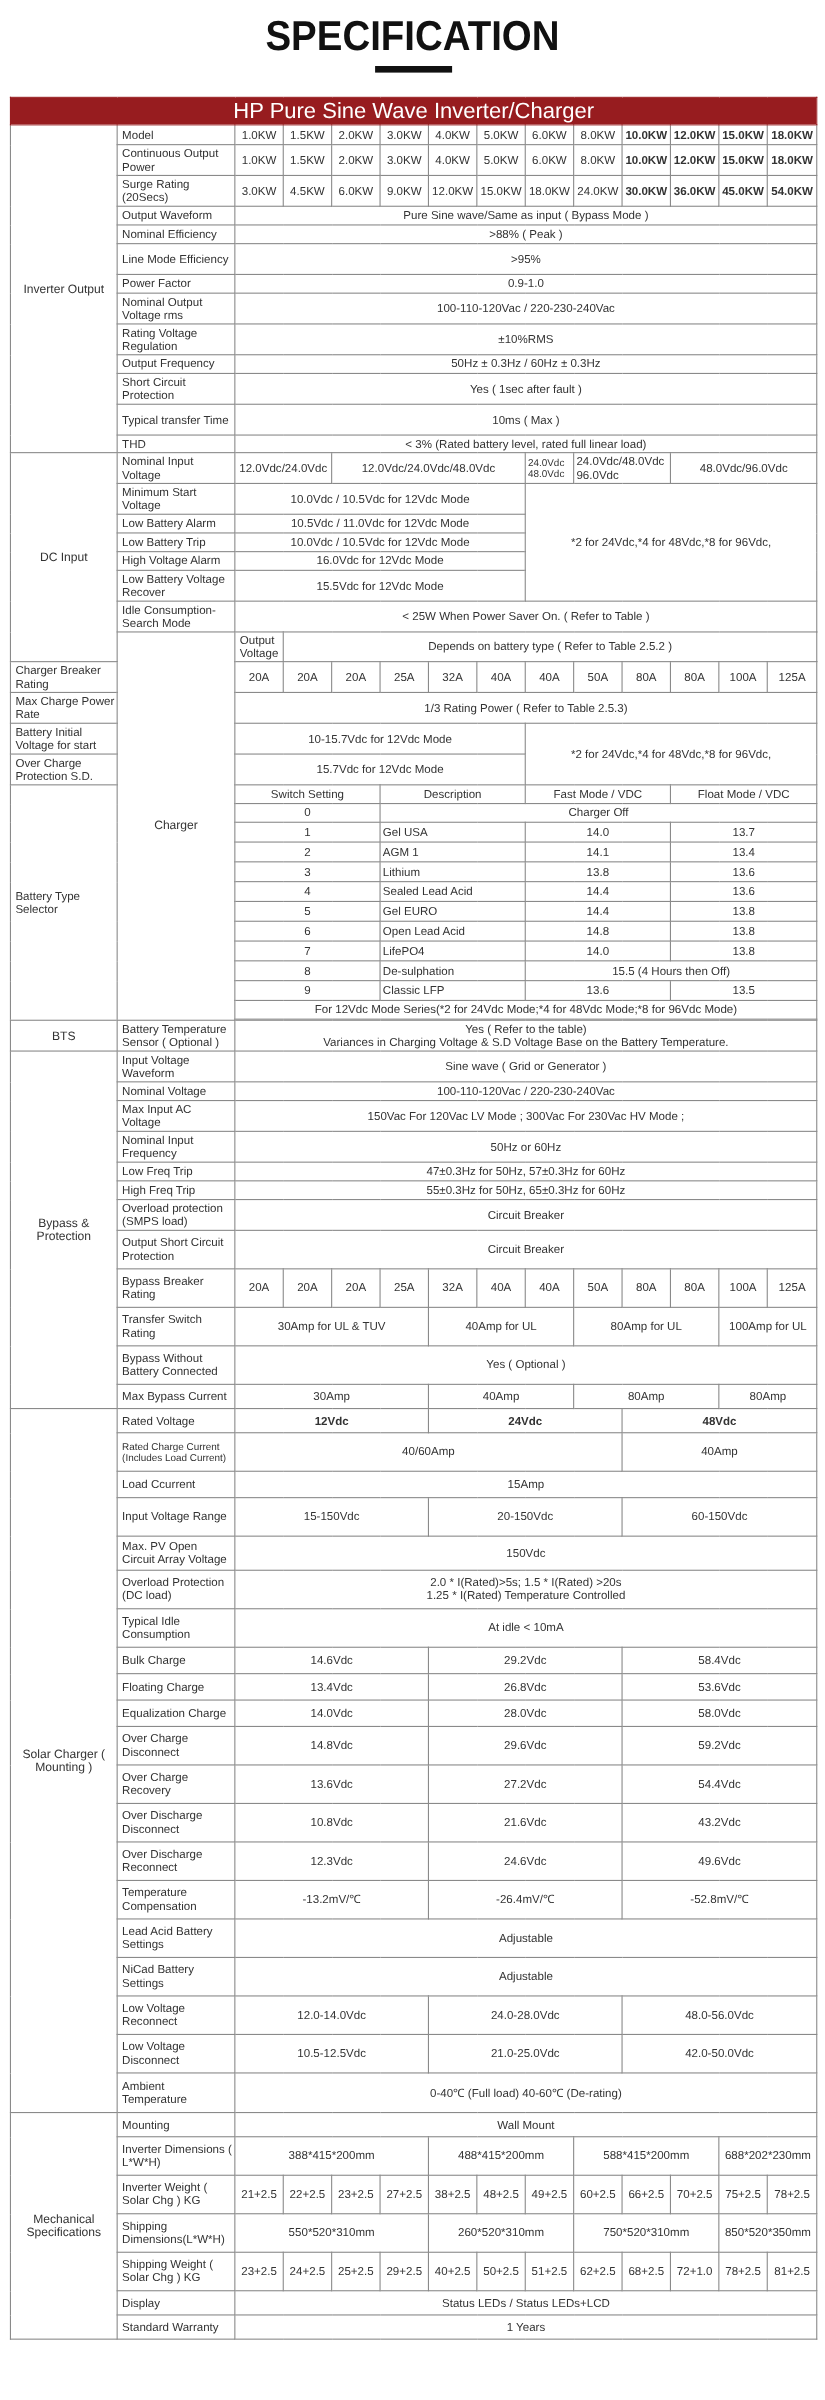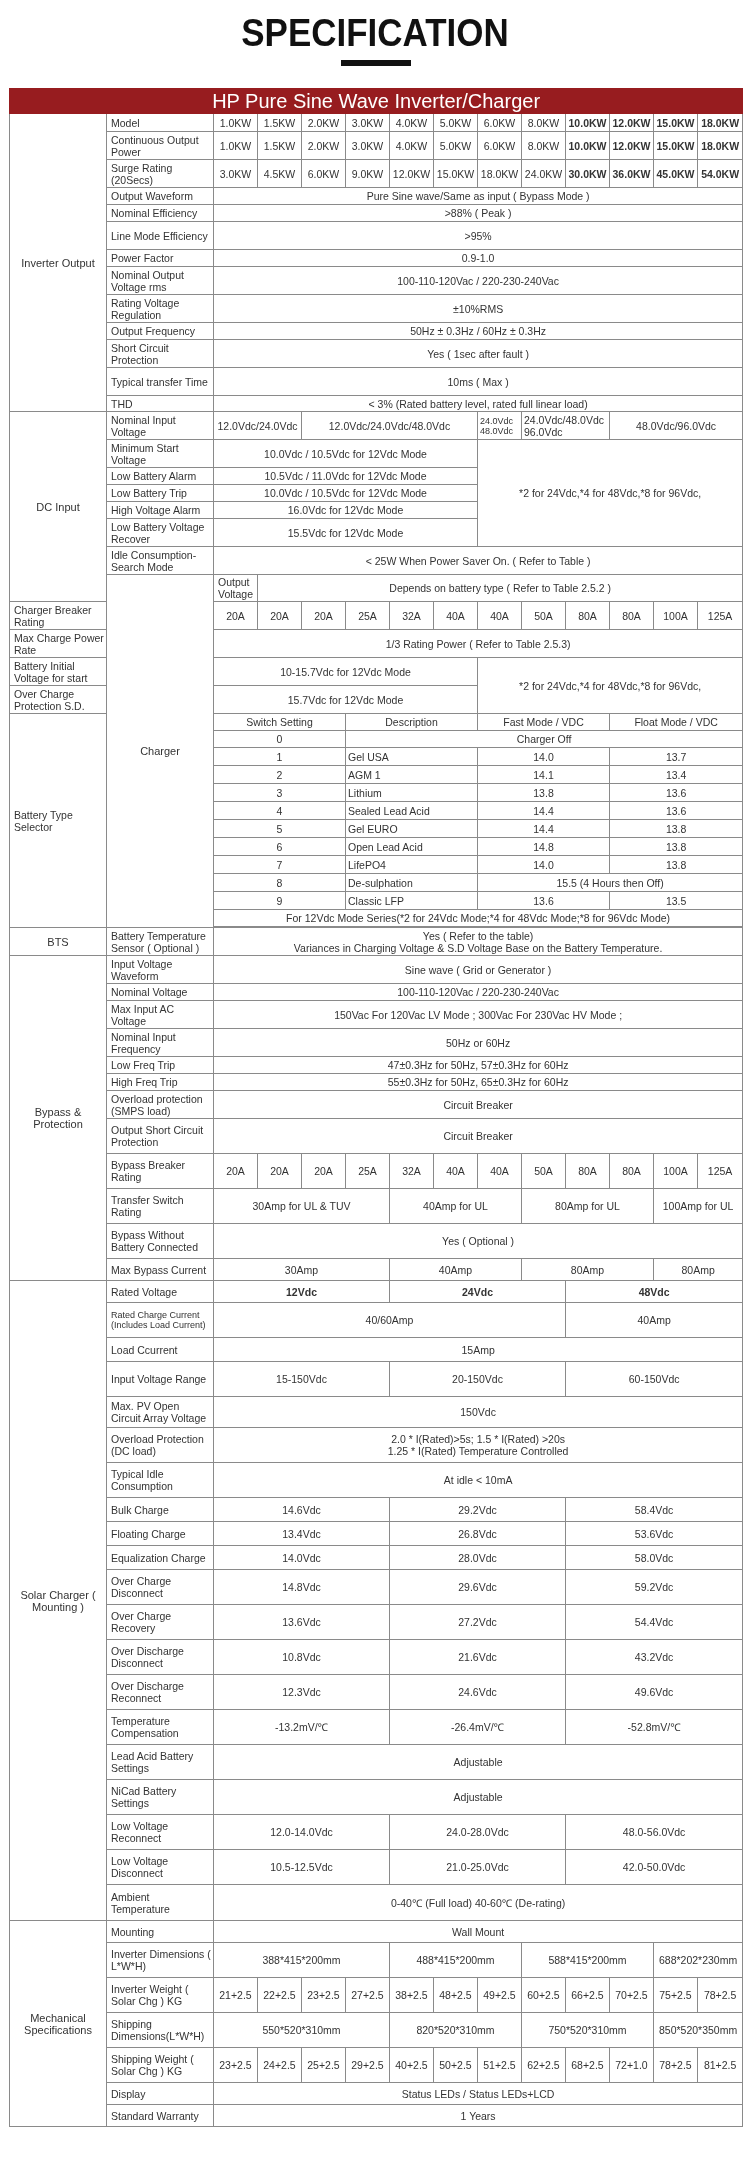--- a/index.html
+++ b/index.html
@@ -479,21 +479,21 @@
       <td>49+2.5</td>
       <td>60+2.5</td>
       <td>66+2.5</td>
       <td>70+2.5</td>
       <td>75+2.5</td>
       <td>78+2.5</td>
     </tr>
     <tr style="height:35px">
       <td class="lbl">Shipping Dimensions(L*W*H)</td>
       <td colspan="4">550*520*310mm</td>
-      <td colspan="3">820*520*310mm</td>
+      <td colspan="3">260*520*310mm</td>
       <td colspan="3">750*520*310mm</td>
       <td colspan="2">850*520*350mm</td>
     </tr>
     <tr style="height:35px">
       <td class="lbl">Shipping Weight ( Solar Chg ) KG</td>
       <td>23+2.5</td>
       <td>24+2.5</td>
       <td>25+2.5</td>
       <td>29+2.5</td>
       <td>40+2.5</td>

